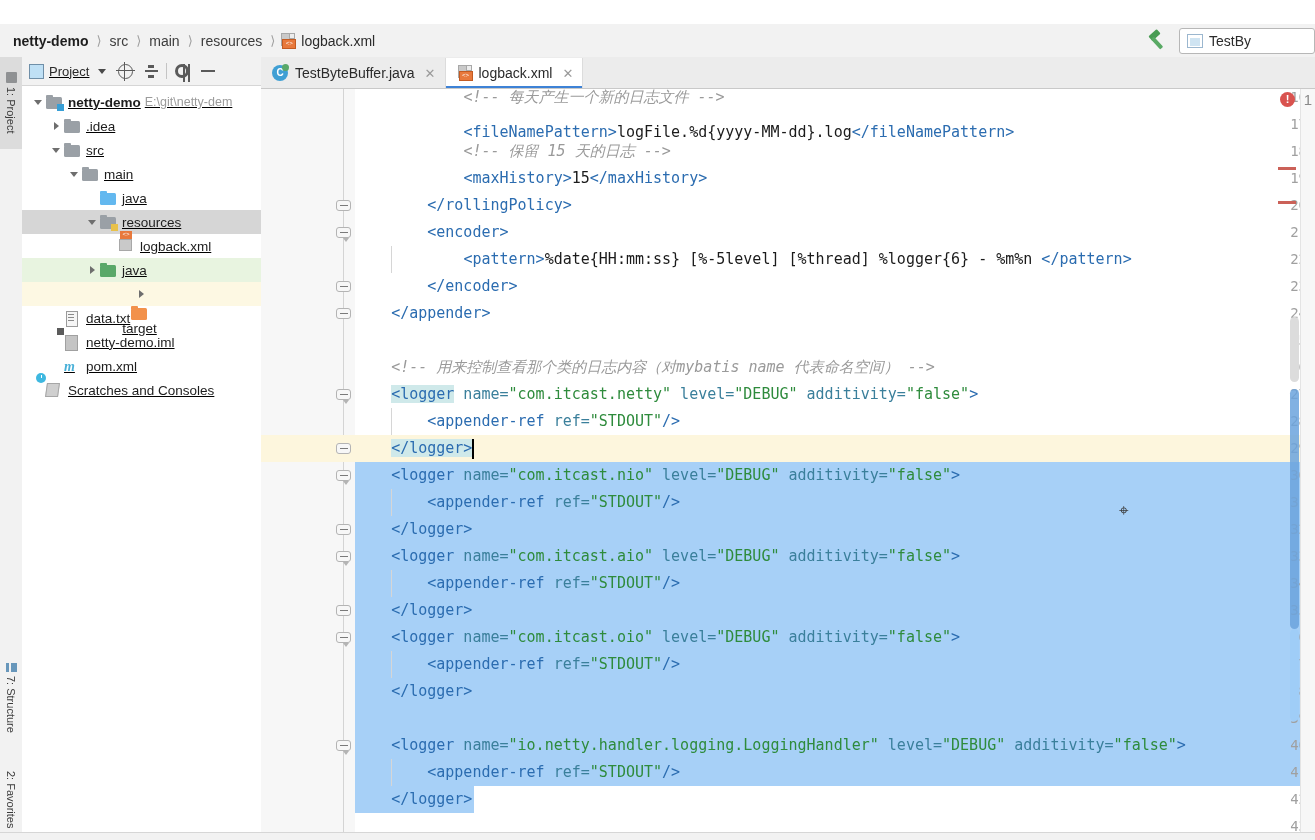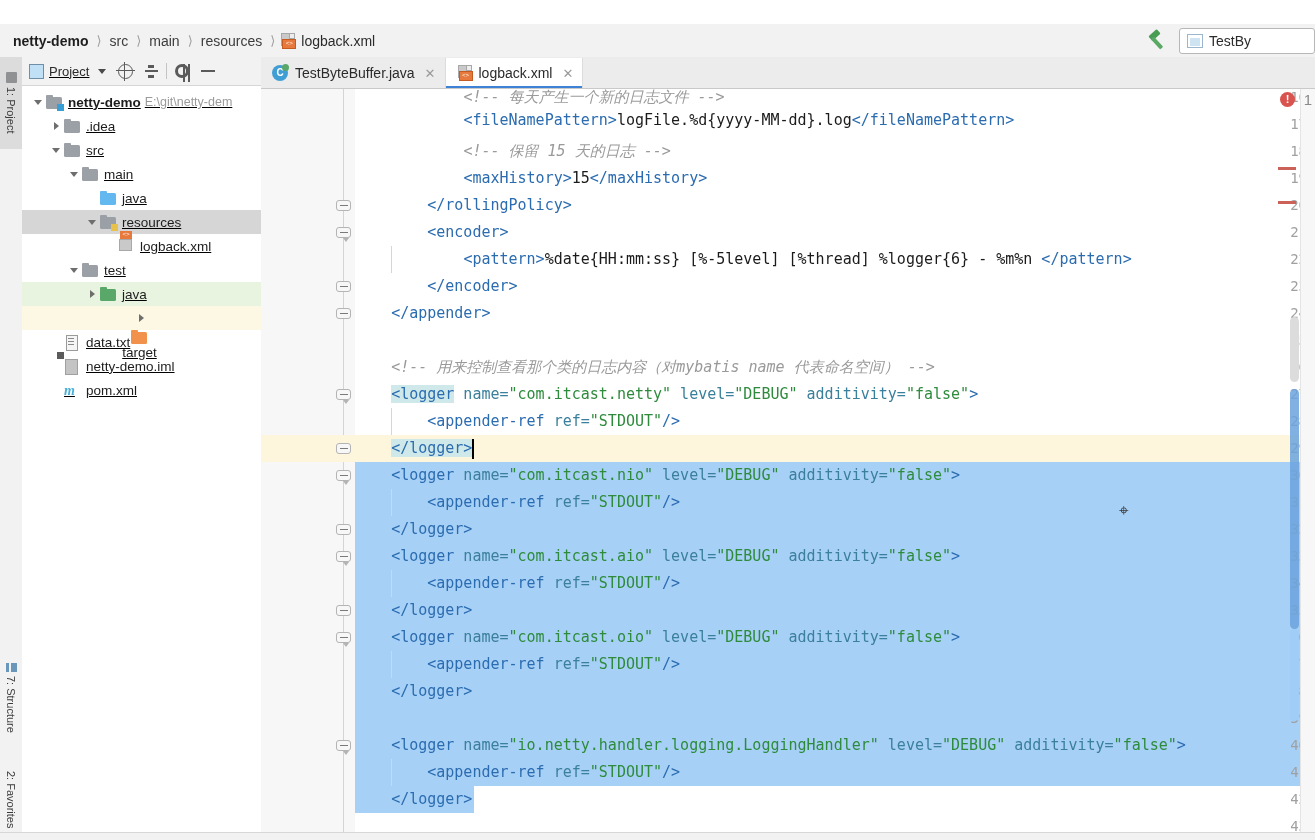--- a/index.html
+++ b/index.html
@@ -350,30 +350,20 @@
             <span class="badge src"></span>
           </span>
           <span class="tlabel">resources</span>
         </div>
         <div class="trow">
           <span style="display:inline-block;width:80px;flex:none"></span>
           <span class="tw"></span>
           <span class="ti"><span class="txml"><span class="p1"></span><span class="p2">&lt;&gt;</span></span></span>
           <span class="tlabel">logback.xml</span>
         </div>
-        <div class="trow">
-          <span style="display:inline-block;width:44px;flex:none"></span>
-          <span class="tw">
-            <span class="arr down"></span>
-          </span>
-          <span class="ti">
-            <span class="fld"></span>
-          </span>
-          <span class="tlabel">test</span>
-        </div>
         <div class="trow green">
           <span style="display:inline-block;width:62px;flex:none"></span>
           <span class="tw">
             <span class="arr right"></span>
           </span>
           <span class="ti">
             <span class="fld green"></span>
           </span>
           <span class="tlabel">java</span>
         </div>
@@ -397,20 +387,26 @@
           <span style="display:inline-block;width:26px;flex:none"></span>
           <span class="tw"></span>
           <span class="ti"><span class="timl"><span class="p"></span><span class="sq"></span></span></span>
           <span class="tlabel">netty-demo.iml</span>
         </div>
         <div class="trow">
           <span style="display:inline-block;width:26px;flex:none"></span>
           <span class="tw"></span>
           <span class="ti"><span class="tmvn">m</span></span>
           <span class="tlabel">pom.xml</span>
+        </div>
+        <div class="trow">
+          <span style="display:inline-block;width:8px;flex:none"></span>
+          <span class="tw"></span>
+          <span class="ti"><span class="tscr"><span class="pg"></span><span class="cl"></span></span></span>
+          <span class="tlabel">Scratches and Consoles</span>
         </div>
       </div>
     <div class="proj-hsb">
         <span class="th"></span>
       </div>
   </div>
 
   <div class="editor">
     <div class="tabsbar" id="tabsbar">
         <div class="tab">
@@ -453,21 +449,21 @@
           <div class="indguide" style="left: 130.08px; top: 319px; height: 27px;"></div>
           <div class="indguide" style="left: 130.08px; top: 400px; height: 27px;"></div>
           <div class="indguide" style="left: 130.08px; top: 481px; height: 27px;"></div>
           <div class="indguide" style="left: 130.08px; top: 562px; height: 27px;"></div>
           <div class="indguide" style="left: 130.08px; top: 670px; height: 27px;"></div>
           <div class="indguide" style="left: 130.08px; top: 157px; height: 27px;"></div>
           <div class="caret" style="left: 211.26px; top: 350px;"></div>
         </div>
       <div class="codelayer" id="codelayer">
           <div class="cl-row" style="top: -5px; left: 0px;"><span style="color:transparent">            </span><span class="tk-cmt">&lt;!-- 每天产生一个新的日志文件 --&gt;</span></div>
-          <div class="cl-row" style="top: 18px; left: 0px;"><span style="color:transparent">            </span><span class="tk-tag">&lt;fileNamePattern&gt;</span><span class="tk-txt">logFile.%d{yyyy-MM-dd}.log</span><span class="tk-tag">&lt;/fileNamePattern&gt;</span></div>
+          <div class="cl-row" style="top: 30px; left: 0px;"><span style="color:transparent">            </span><span class="tk-tag">&lt;fileNamePattern&gt;</span><span class="tk-txt">logFile.%d{yyyy-MM-dd}.log</span><span class="tk-tag">&lt;/fileNamePattern&gt;</span></div>
           <div class="cl-row" style="top: 49px; left: 0px;"><span style="color:transparent">            </span><span class="tk-cmt">&lt;!-- 保留 15 天的日志 --&gt;</span></div>
           <div class="cl-row" style="top: 76px; left: 0px;"><span style="color:transparent">            </span><span class="tk-tag">&lt;maxHistory&gt;</span><span class="tk-txt">15</span><span class="tk-tag">&lt;/maxHistory&gt;</span></div>
           <div class="cl-row" style="top: 103px; left: 0px;"><span style="color:transparent">        </span><span class="tk-tag">&lt;/rollingPolicy&gt;</span></div>
           <div class="cl-row" style="top: 130px; left: 0px;"><span style="color:transparent">        </span><span class="tk-tag">&lt;encoder&gt;</span></div>
           <div class="cl-row" style="top: 157px; left: 0px;"><span style="color:transparent">            </span><span class="tk-tag">&lt;pattern&gt;</span><span class="tk-txt">%date{HH:mm:ss} [%-5level] [%thread] %logger{6} - %m%n </span><span class="tk-tag">&lt;/pattern&gt;</span></div>
           <div class="cl-row" style="top: 184px; left: 0px;"><span style="color:transparent">        </span><span class="tk-tag">&lt;/encoder&gt;</span></div>
           <div class="cl-row" style="top: 211px; left: 0px;"><span style="color:transparent">    </span><span class="tk-tag">&lt;/appender&gt;</span></div>
           <div class="cl-row" style="top: 238px; left: 0px;"><span style="color:transparent"></span></div>
           <div class="cl-row" style="top: 265px; left: 0px;"><span style="color:transparent">    </span><span class="tk-cmt">&lt;!-- 用来控制查看那个类的日志内容（对mybatis name 代表命名空间） --&gt;</span></div>
           <div class="cl-row" style="top: 292px; left: 0px;"><span style="color:transparent">    </span><span class="tk-tag hl-tag">&lt;logger</span><span class="tk-attr"> name=</span><span class="tk-val">"com.itcast.netty"</span><span class="tk-attr"> level=</span><span class="tk-val">"DEBUG"</span><span class="tk-attr"> additivity=</span><span class="tk-val">"false"</span><span class="tk-tag">&gt;</span></div>

